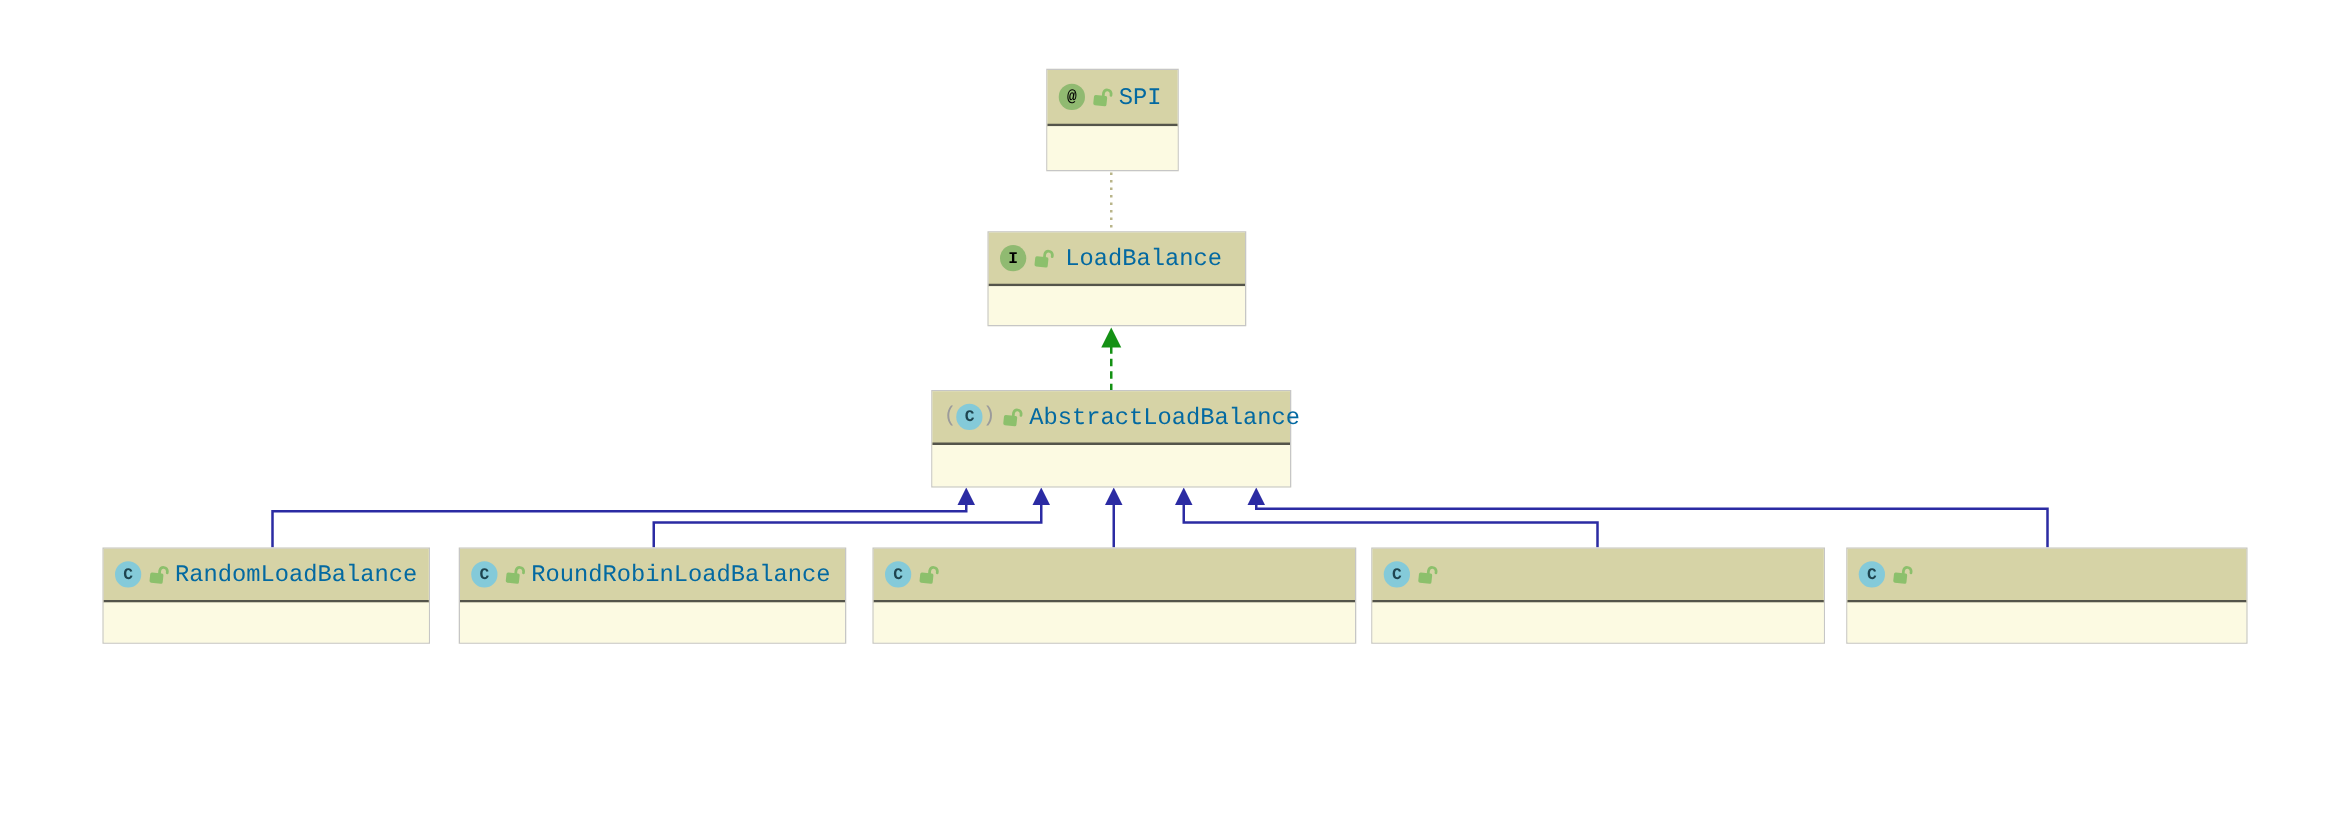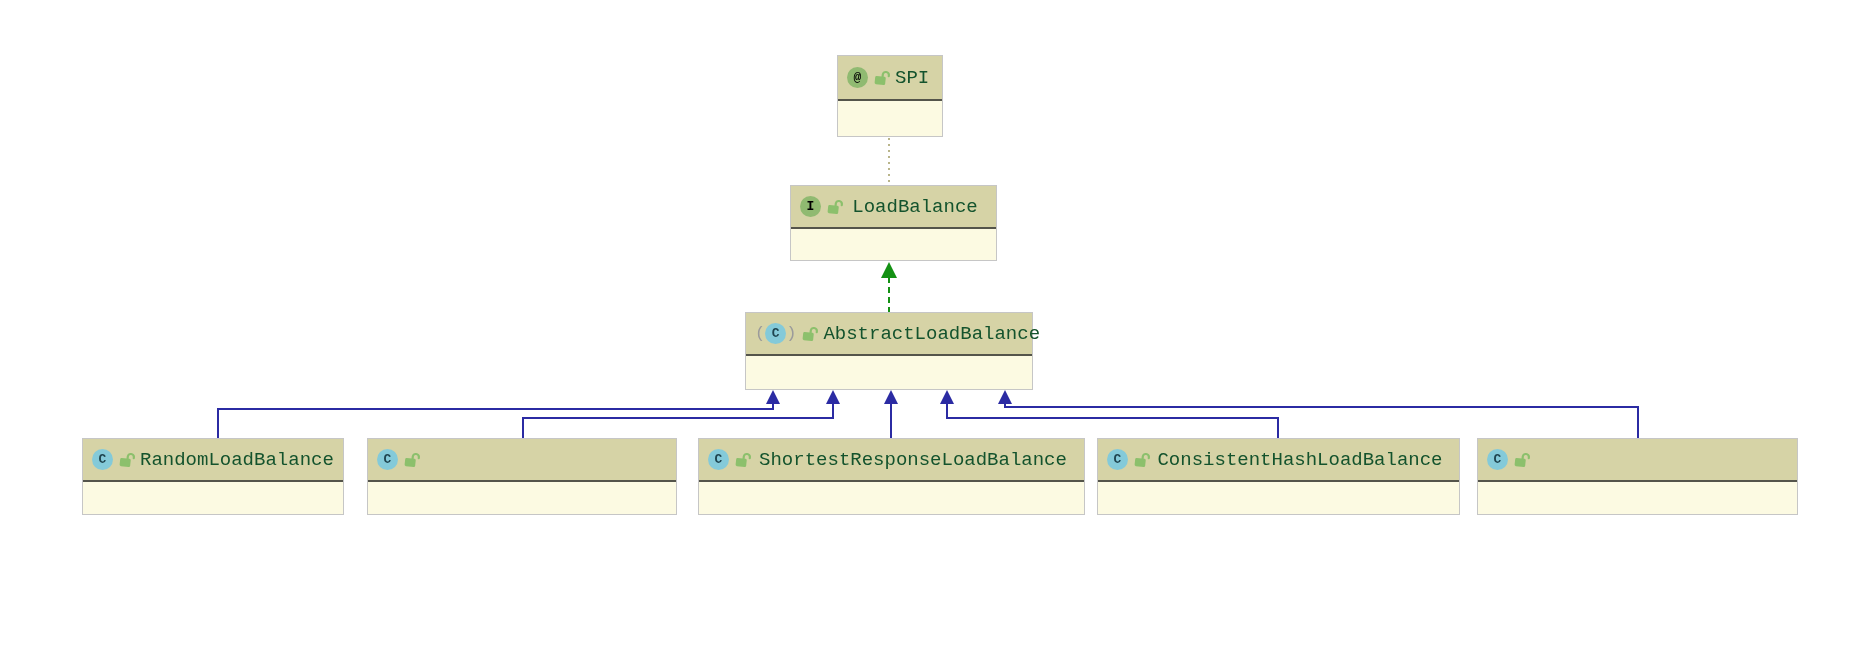--- a/index.html
+++ b/index.html
@@ -34,21 +34,21 @@
     flex: 0 0 41px;
     height: 41px;
   }
   .node-body {
     flex: 1 1 auto;
     background: #fcfae2;
   }
   .node-label {
     margin: 16px auto;
     font-size: 19px;
-    color: #14532d;
+    color: #0369a1;
     white-space: nowrap;
     letter-spacing: 0px;
     padding: 0 4px;
   }
   .icon-circle {
     width: 21px; height: 21px;
     border-radius: 50%;
     display: inline-flex;
     align-items: center;
     justify-content: center;
@@ -162,48 +162,47 @@
 
   <div class="node" style="left:367px; top:438px; width:310px; height:77px;">
     <div class="node-header">
       <span class="icon-circle icon-teal">C</span>
       <span class="lock">
         <svg width="17" height="17" viewBox="0 0 17 17">
           <path d="M8.5 8 V5.2 A3.1 3.1 0 0 1 14.6 5.2 V6.6" fill="none" stroke="#8cc06c" stroke-width="2.2" stroke-linecap="round"></path>
           <rect x="1.2" y="7.6" width="10.6" height="8.2" rx="1.4" fill="#8cc06c"></rect>
         </svg>
       </span>
+      <span class="node-label">RoundRobinLoadBalance</span>
     </div>
     <div class="node-body"></div>
   </div>
 
   <div class="node" style="left:698px; top:438px; width:387px; height:77px;">
     <div class="node-header">
       <span class="icon-circle icon-teal">C</span>
       <span class="lock">
         <svg width="17" height="17" viewBox="0 0 17 17">
           <path d="M8.5 8 V5.2 A3.1 3.1 0 0 1 14.6 5.2 V6.6" fill="none" stroke="#8cc06c" stroke-width="2.2" stroke-linecap="round"></path>
           <rect x="1.2" y="7.6" width="10.6" height="8.2" rx="1.4" fill="#8cc06c"></rect>
         </svg>
       </span>
-      <span class="node-label">ShortestResponseLoadBalance</span>
     </div>
     <div class="node-body"></div>
   </div>
 
   <div class="node" style="left:1097px; top:438px; width:363px; height:77px;">
     <div class="node-header">
       <span class="icon-circle icon-teal">C</span>
       <span class="lock">
         <svg width="17" height="17" viewBox="0 0 17 17">
           <path d="M8.5 8 V5.2 A3.1 3.1 0 0 1 14.6 5.2 V6.6" fill="none" stroke="#8cc06c" stroke-width="2.2" stroke-linecap="round"></path>
           <rect x="1.2" y="7.6" width="10.6" height="8.2" rx="1.4" fill="#8cc06c"></rect>
         </svg>
       </span>
-      <span class="node-label">ConsistentHashLoadBalance</span>
     </div>
     <div class="node-body"></div>
   </div>
 
   <div class="node" style="left:1477px; top:438px; width:321px; height:77px;">
     <div class="node-header">
       <span class="icon-circle icon-teal">C</span>
       <span class="lock">
         <svg width="17" height="17" viewBox="0 0 17 17">
           <path d="M8.5 8 V5.2 A3.1 3.1 0 0 1 14.6 5.2 V6.6" fill="none" stroke="#8cc06c" stroke-width="2.2" stroke-linecap="round"></path>

